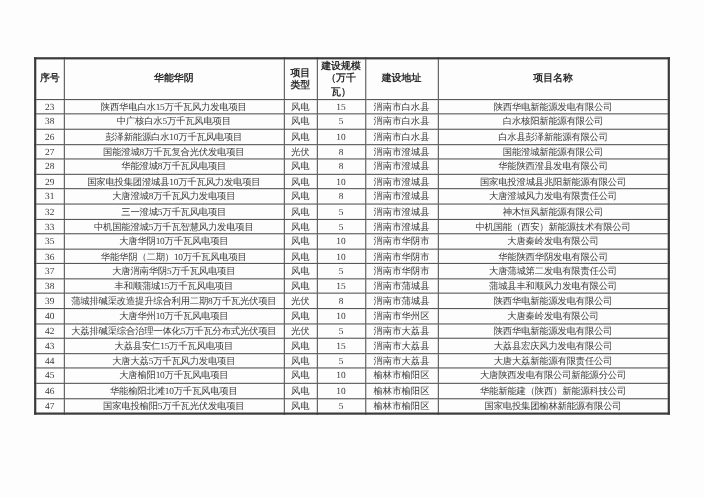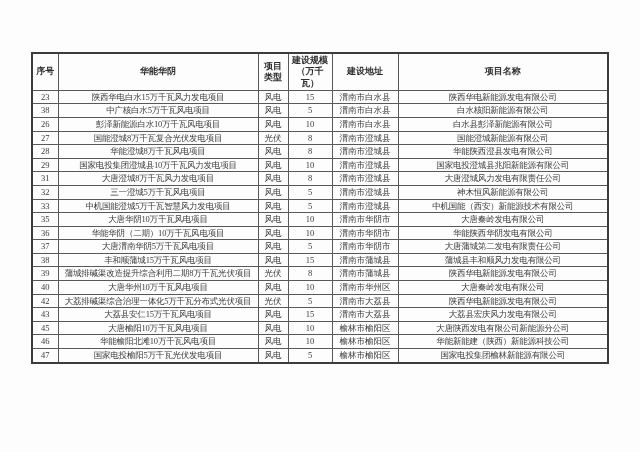--- a/index.html
+++ b/index.html
@@ -214,20 +214,28 @@
         </tr>
         <tr>
           <td class="col-index">43</td>
           <td class="col-name">大荔县安仁15万千瓦风电项目</td>
           <td class="col-type">风电</td>
           <td class="col-scale">15</td>
           <td class="col-location">渭南市大荔县</td>
           <td class="col-owner">大荔县宏庆风力发电有限公司</td>
         </tr>
         <tr>
+          <td class="col-index">44</td>
+          <td class="col-name">大唐大荔5万千瓦风力发电项目</td>
+          <td class="col-type">风电</td>
+          <td class="col-scale">5</td>
+          <td class="col-location">渭南市大荔县</td>
+          <td class="col-owner">大唐大荔新能源有限责任公司</td>
+        </tr>
+        <tr>
           <td class="col-index">45</td>
           <td class="col-name">大唐榆阳10万千瓦风电项目</td>
           <td class="col-type">风电</td>
           <td class="col-scale">10</td>
           <td class="col-location">榆林市榆阳区</td>
           <td class="col-owner">大唐陕西发电有限公司新能源分公司</td>
         </tr>
         <tr>
           <td class="col-index">46</td>
           <td class="col-name">华能榆阳北滩10万千瓦风电项目</td>

